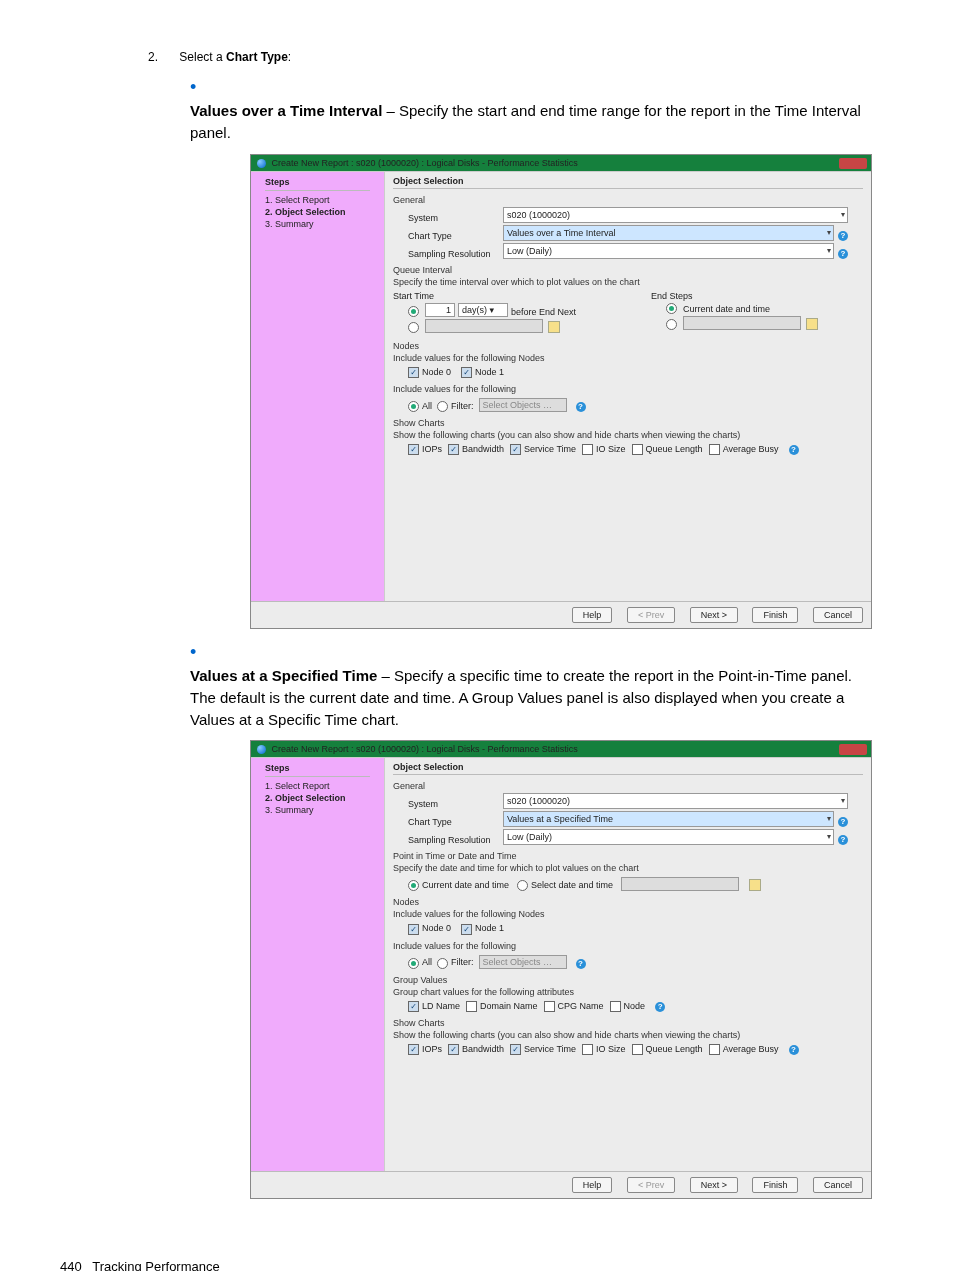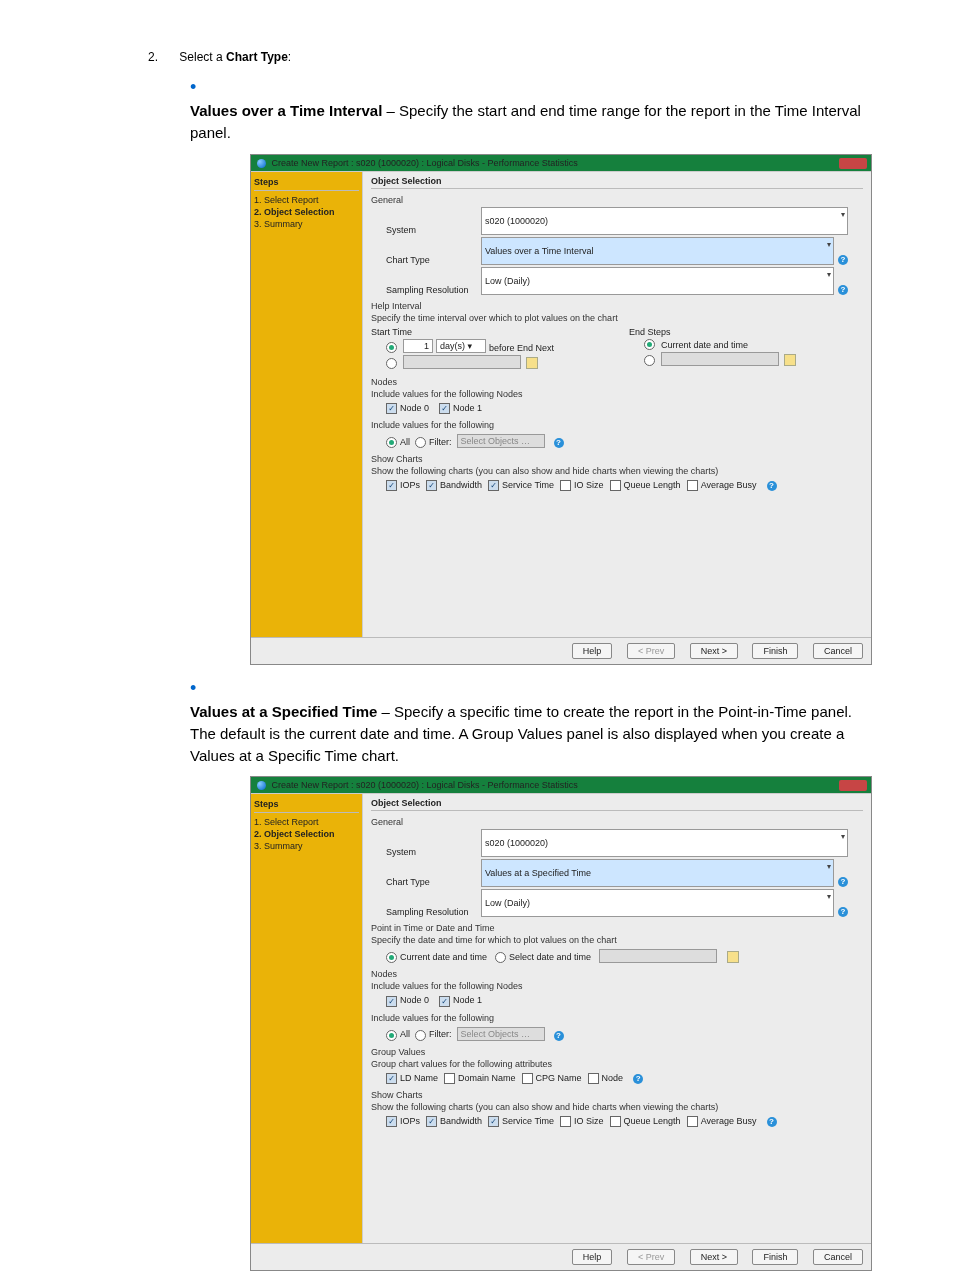--- a/index.html
+++ b/index.html
@@ -22,29 +22,29 @@
   .dialog {
     width: 620px; margin: 10px 0 10px 190px;
     border: 1px solid #888; background: #ececec;
     font-size: 9px; font-family: Tahoma, Arial, sans-serif;
     color: #222;
   }
   .titlebar { padding: 3px 6px; background: #15803d; border-bottom: 1px solid #ccc; position: relative; }
   .titlebar .winbtn { position:absolute; right:4px; top:3px; width:28px; height:11px; background:#c74545; border-radius:2px; }
   .orb { display:inline-block; width:9px; height:9px; border-radius:50%; background: radial-gradient(circle at 30% 30%, #8cf, #06c); vertical-align:middle; margin-right:3px;}
   .dlg-body { display:flex; }
-  .steps-col { width: 105px; padding: 4px 3px; border-right:1px solid #ccc; background:#eab308; }
+  .steps-col { width: 105px; padding: 4px 14px; border-right:1px solid #ccc; background:#f0abfc; }
   .steps-col .hd { font-weight:bold; padding-bottom:3px; border-bottom:1px solid #bbb; margin-bottom:3px; }
   .steps-col div { padding:1px 0; }
   .steps-col .cur { font-weight:bold; }
   .content-col { flex:1; background:#ececec; padding:4px 8px 4px 8px; }
   .content-col .sec-title { font-weight:bold; border-bottom:1px solid #bbb; padding-bottom:2px; margin-bottom:4px;}
   .row { display:flex; align-items:flex-end; margin:2px 15px; }
   .lbl { width:95px; }
-  .field { flex:1; border:1px solid #999; background:#fff; padding:7px 3px; height:12px; line-height:12px; overflow:hidden; white-space:nowrap; position:relative;}
+  .field { flex:1; border:1px solid #999; background:#fff; padding:1px 3px; height:12px; line-height:12px; overflow:hidden; white-space:nowrap; position:relative;}
   .field.sel { background:#cde6ff; }
   .dropdown-arr { position:absolute; right:2px; top:1px; font-size:8px; color:#444;}
   .info-ico { display:inline-block; width:10px; height:10px; border-radius:50%; background:#2a90d9; color:#fff; text-align:center; line-height:10px; font-size:8px; margin-left:4px; font-weight:bold;}
   .subhead { color:#333; margin:6px 0 2px 0; }
   .note { color:#333; margin-bottom:4px; }
   .panel2 { display:flex; gap:60px; }
   .radio, .chk { display:inline-block; width:9px; height:9px; border:1px solid #666; background:#fff; vertical-align:middle; margin-right:3px; }
   .radio { border-radius:50%; }
   .radio.on::after{ content:""; display:block; width:5px;height:5px;background:#2a7; border-radius:50%; margin:2px;}
   .chk.on { background:#cde; }
@@ -98,21 +98,21 @@
         <span class="lbl">Chart Type</span>
         <span class="field sel"><span>Values over a Time Interval</span><span class="dropdown-arr">▾</span></span>
         <span class="info-ico">?</span>
       </div>
       <div class="row">
         <span class="lbl">Sampling Resolution</span>
         <span class="field"><span>Low (Daily)</span><span class="dropdown-arr">▾</span></span>
         <span class="info-ico">?</span>
       </div>
 
-      <div class="subhead">Help Interval</div>
+      <div class="subhead">Queue Interval</div>
       <div class="note">Specify the time interval over which to plot values on the chart</div>
       <div class="panel2">
         <div>
           <div>Start Time</div>
           <div class="row" style="gap:3px;">
             <span class="radio on"></span>
             <span class="miniinput" style="width:22px; text-align:right;">1</span>
             <span class="miniinput" style="width:42px;"><span>day(s)</span> ▾</span>
             <span>before End Next</span>
           </div>

